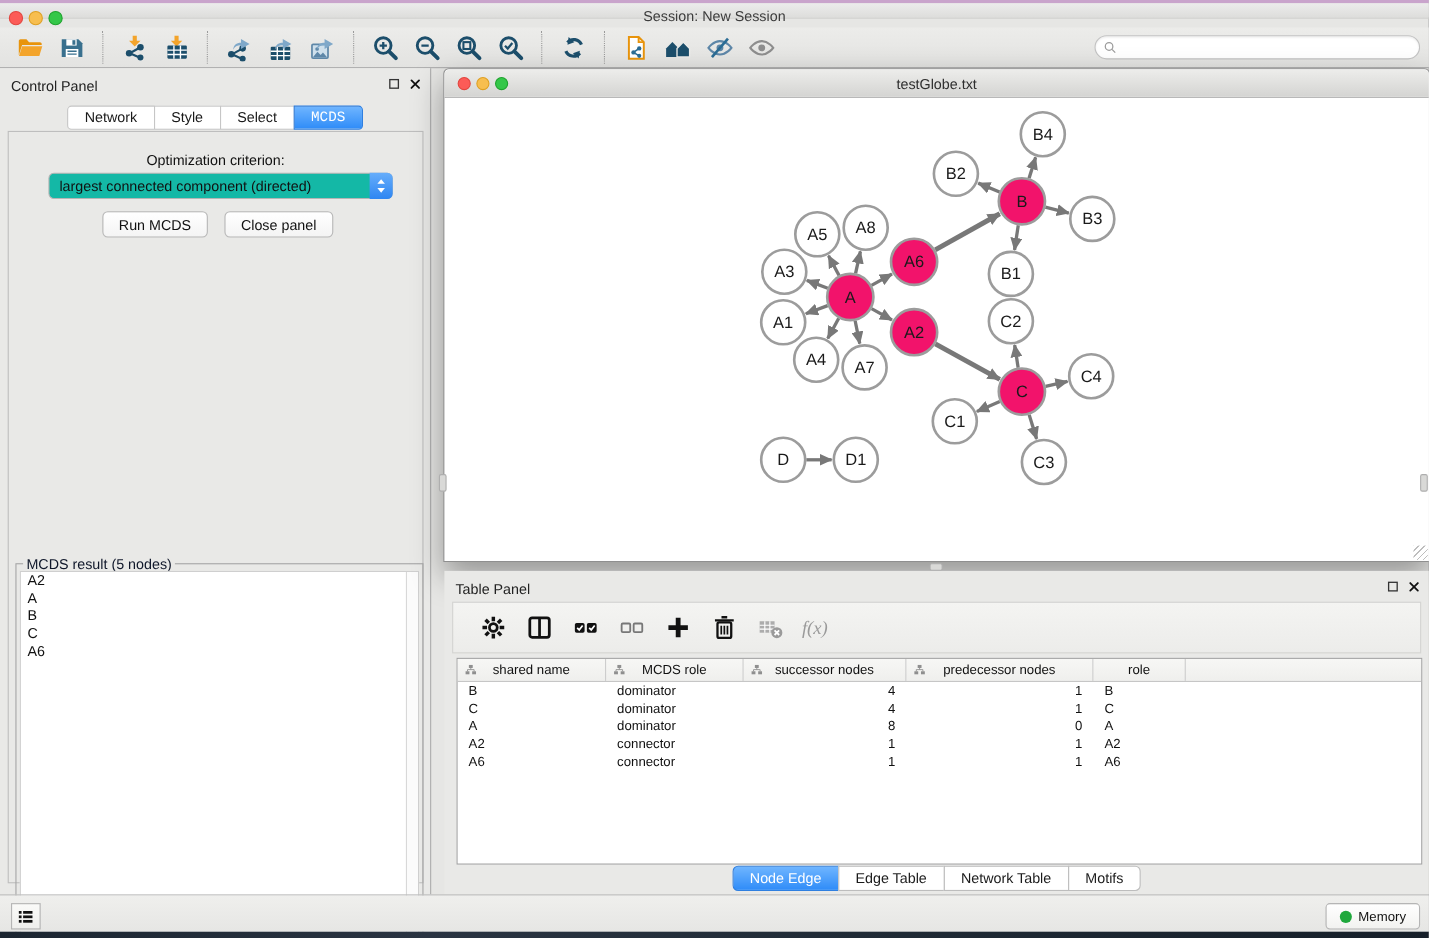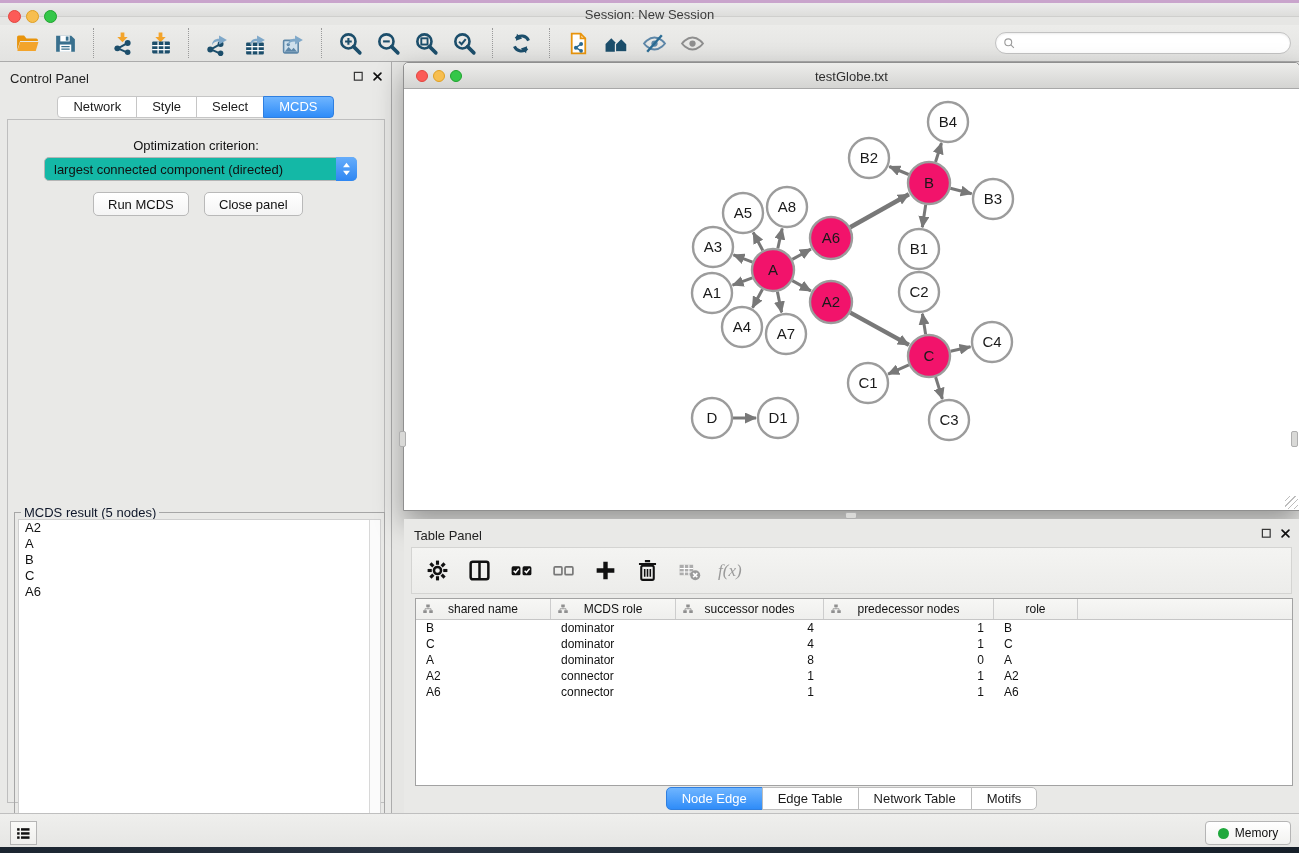--- a/index.html
+++ b/index.html
@@ -40,21 +40,21 @@
   .control-panel { position:absolute; left:0; top:62px; width:392px; height:751px;
     background:#E9E9E7; border-right:1px solid #ACACAC; }
   .panel-header { position:relative; height:30px; }
   .panel-header .ph-title { position:absolute; left:10px; top:9px; font-size:13px; color:#222; }
   .ph-icons { position:absolute; right:8px; top:9px; display:flex; gap:8px; }
   .ph-icons svg { width:11px; height:11px; }
   .ctabs { position:absolute; left:0; right:0; top:34px; display:flex; justify-content:center; }
   .ctab { height:22px; line-height:20px; padding:0 15px; font-size:13px; color:#1a1a1a;
     background:#fff; border:1px solid #C6C6C6; margin-left:-1px; cursor:default; }
   .ctab:first-child { border-radius:4px 0 0 4px; margin-left:0; }
-  .ctab:last-child { border-radius:0 4px 4px 0; }
+  .ctab:last-child { border-radius:0 4px 4px 0;font-family:Liberation Mono, monospace; }
   .ctab.active { background:linear-gradient(#6FB5FF,#2F8CF8); border-color:#2F7FE0; color:#fff; }
   .cp-content { position:absolute; left:7px; top:57px; width:378px; height:684px;
     border:1px solid #BEBEBE; background:#E9E9E7; }
   .opt-label { position:absolute; left:0; right:0; top:18px; text-align:center;
     font-size:13px; color:#111; }
   .dropdown { position:absolute; left:36px; top:37px; width:313px; height:24px; background:#14b8a6;
     border:1px solid #B5B5B5; border-radius:5px; display:flex; align-items:center;
     font-size:13px; color:#111; }
   .dropdown .dd-text { flex:1; padding-left:9px; white-space:nowrap; overflow:hidden; }
   .dd-stepper { width:21px; height:24px; margin:-1px -1px -1px 0;
@@ -89,21 +89,21 @@
   .resize-grip { position:absolute; right:1px; bottom:1px; width:13px; height:13px;
     background:repeating-linear-gradient(135deg, transparent 0 3px, #BDBDBD 3px 4px); }
   .grip { position:absolute; width:7px; height:16px; background:#D9D9D7;
     border:1px solid #AEAEAE; border-radius:2px; }
   .grip-h { position:absolute; left:845px; top:512px; width:12px; height:7px; background:#D9D9D7;
     border:1px solid #AEAEAE; border-radius:2px; }
   
   .table-panel { position:absolute; left:404px; top:519px; width:895px; height:294px; background:#E9E9E7; }
   .tp-toolbar { position:absolute; left:7px; top:28px; right:7px; height:47px;
     background:linear-gradient(#F4F4F2,#ECECEA); border:1px solid #D4D4D2;
-    display:flex; align-items:center; padding:0 4px; }
+    display:flex; align-items:center; padding:0 15px; }
   .tp-toolbar .tbtn { margin:0 5px; }
   .fx-label { font-size:17px; font-style:italic; color:#9A9A9A;
     font-family:"Liberation Serif", serif; margin-left:8px; }
   .data-table { position:absolute; left:11px; top:79px; width:878px; height:188px;
     background:#fff; border:1px solid #A2A2A2; overflow:hidden; }
   .dt-header { display:grid; grid-template-columns:135px 125px 148px 170px 84px 1fr;
     height:21px; background:linear-gradient(#F7F7F5,#EFEFED); border-bottom:1px solid #C6C6C6; }
   .dt-hcell { position:relative; border-right:1px solid #CDCDCD; display:flex;
     align-items:center; justify-content:center; font-size:12px; color:#111; }
   .dt-hcell:last-child { border-right:none; }

